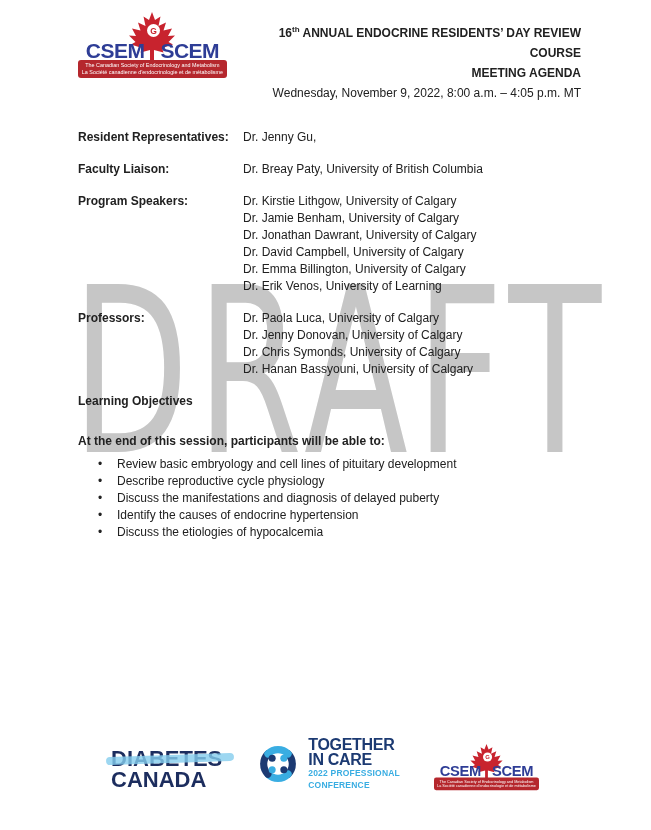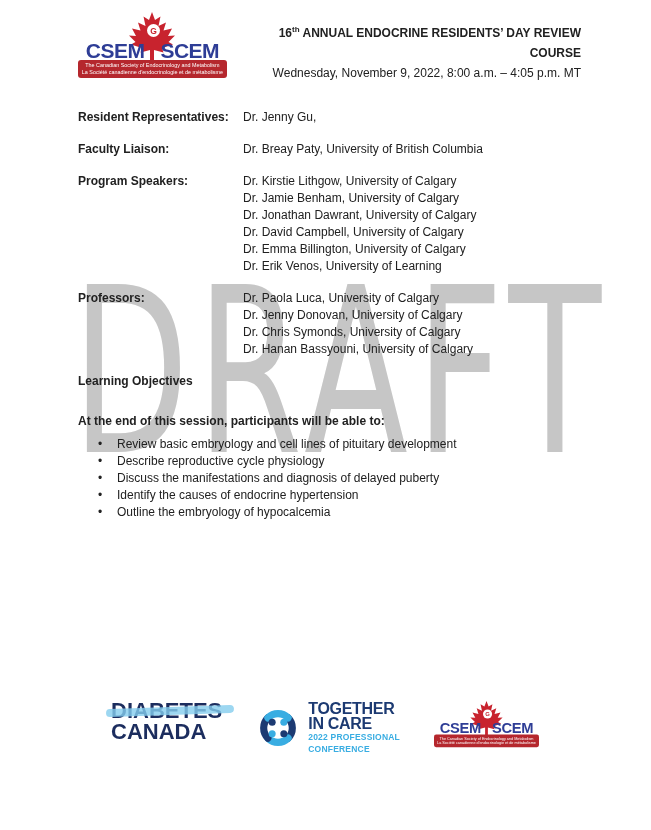--- a/index.html
+++ b/index.html
@@ -65,22 +65,22 @@
   
   .objectives{font-size:12px;line-height:17px;}
   .obj-heading{font-weight:bold;margin-top:9px;}
   .obj-intro{font-weight:bold;margin-top:23px;}
   .obj-list{list-style:none;margin:6px 0 0 20px;padding:0;}
   .obj-list li{position:relative;padding-left:19px;}
   .obj-list li::before{content:"•";position:absolute;left:0;top:0;}
 
   
   .footer{
-    position:absolute;left:0;top:701px;width:100%;
-    display:flex;justify-content:center;align-items:flex-start;gap:34px;
+    position:absolute;left:0;top:737px;width:100%;
+    display:flex;justify-content:center;align-items:flex-end;gap:34px;
     z-index:1;
   }
   .dc-logo{position:relative;color:var(--dc-navy,#1c2d5e);font-weight:bold;font-size:22px;line-height:0.95;letter-spacing:0;}
   .dc-strike{
     position:absolute;top:6px;left:-5px;width:128px;height:8px;
     background:var(--dc-lightblue,#85cdee);
     border-radius:4px;opacity:0.8;
     transform:rotate(-2deg);
   }
   .tic-logo{display:flex;align-items:center;gap:8px;}
@@ -116,20 +116,21 @@
           <span>SCEM</span>
         </div>
         <div class="csem-box">
           <div>The Canadian Society of Endocrinology and Metabolism</div>
           <div>La Société canadienne d’endocrinologie et de métabolisme</div>
         </div>
       </div>
 
       <div class="title-block">
         <div class="title-line"><span>16</span><sup>th</sup><span> ANNUAL ENDOCRINE RESIDENTS’ DAY REVIEW COURSE</span></div>
+        <div class="title-line">MEETING AGENDA</div>
         <div class="date-line">Wednesday, November 9, 2022, 8:00 a.m. – 4:05 p.m. MT</div>
       </div>
     </div>
 
     <div class="roster">
 
       <div class="roster-row">
         <div class="roster-label">Resident Representatives:</div>
         <div class="roster-people">
           <div>Dr. Jenny Gu,</div>
@@ -167,21 +168,21 @@
     </div>
 
     <div class="objectives">
       <div class="obj-heading">Learning Objectives</div>
       <div class="obj-intro">At the end of this session, participants will be able to:</div>
       <ul class="obj-list">
         <li>Review basic embryology and cell lines of pituitary development</li>
         <li>Describe reproductive cycle physiology</li>
         <li>Discuss the manifestations and diagnosis of delayed puberty</li>
         <li>Identify the causes of endocrine hypertension</li>
-        <li>Outline the embryology of hypocalcemia</li>
+        <li>Discuss the etiologies of hypocalcemia</li>
       </ul>
     </div>
   </div>
 
   <div class="footer">
 
     <div class="dc-logo">
       <div class="dc-strike"></div>
       <div>DIABETES</div>
       <div>CANADA</div>

